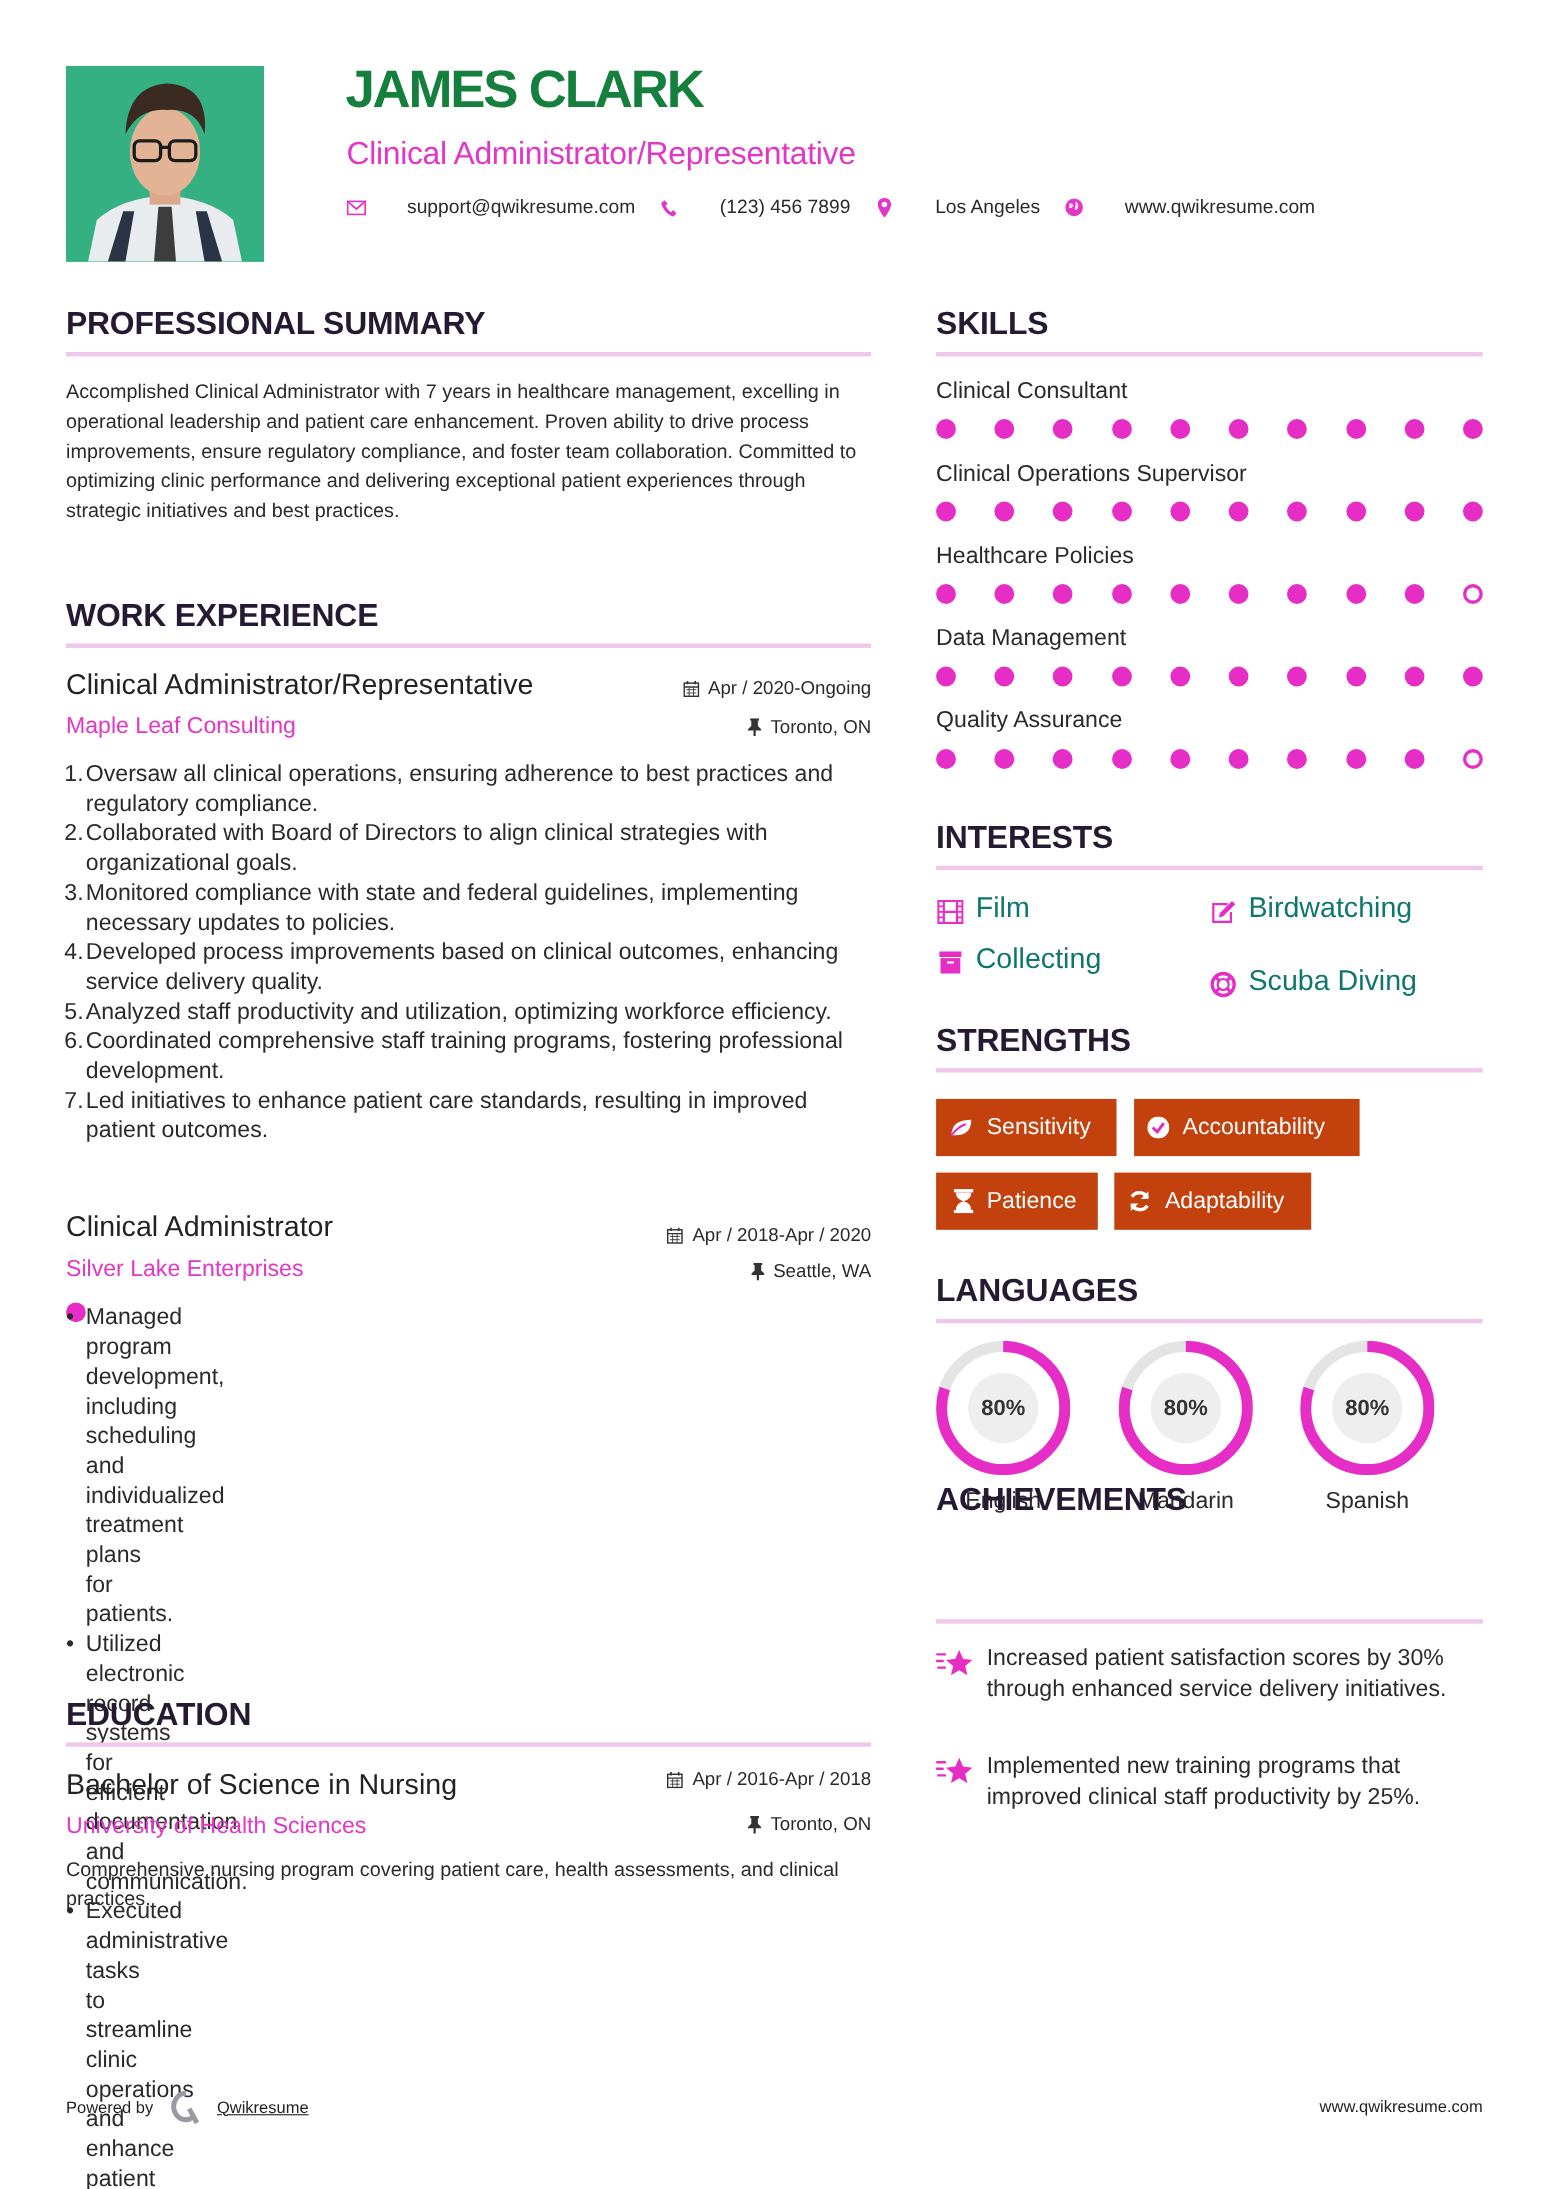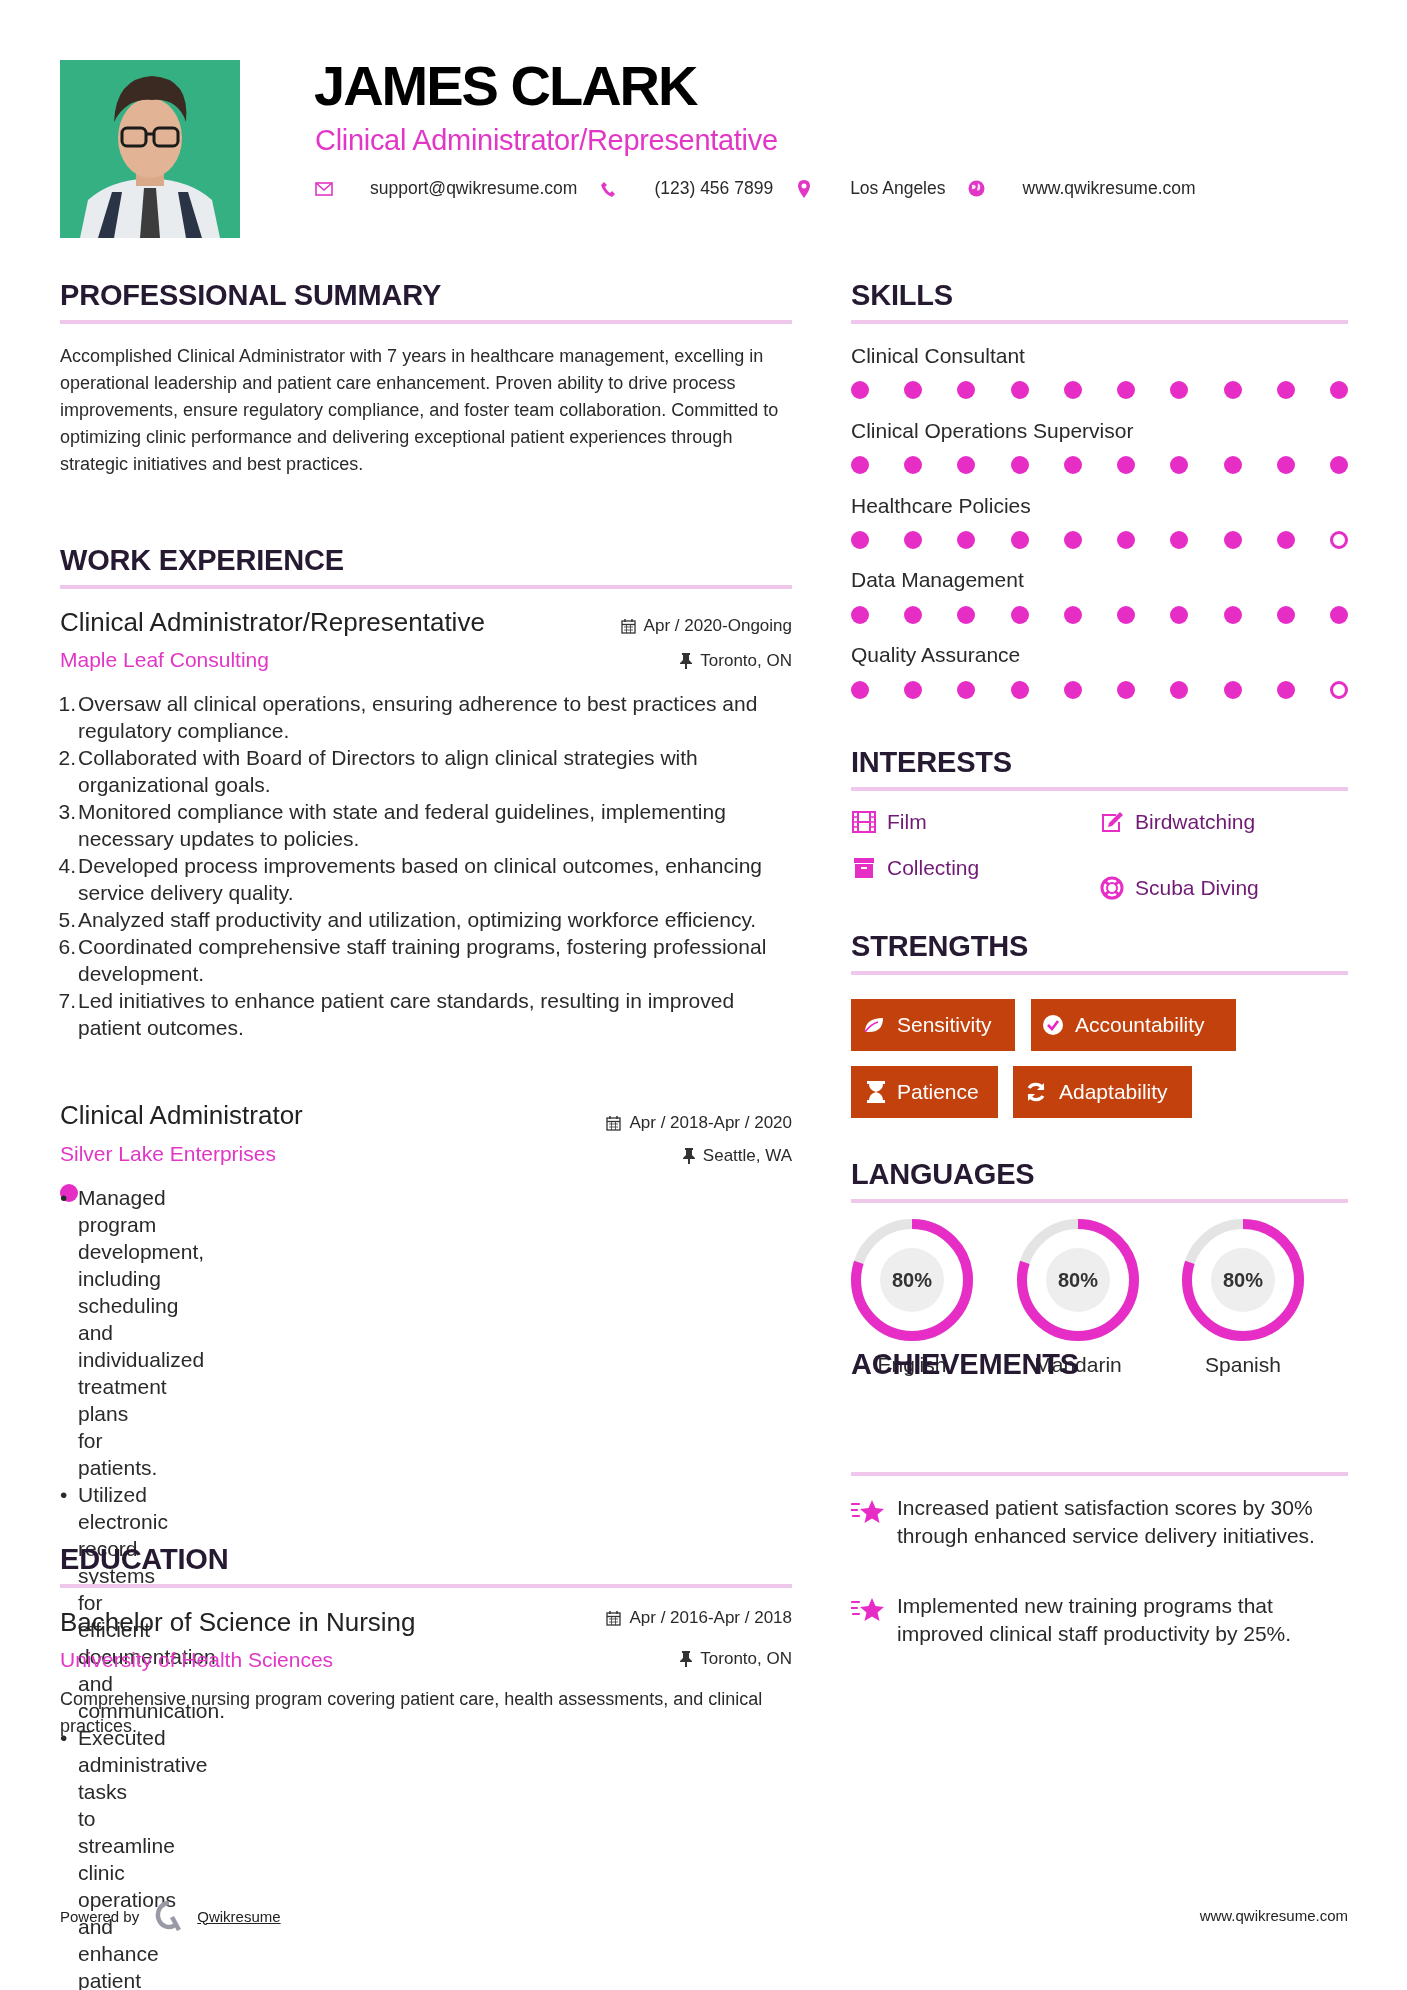--- a/index.html
+++ b/index.html
@@ -2,21 +2,21 @@
 <html><head>
 <meta charset="utf-8">
 <style>
   * { box-sizing: border-box; margin: 0; padding: 0; }
   html, body { width: 1407px; height: 1990px; background: #ffffff; }
   body { position: relative; font-family: "Liberation Sans", sans-serif; color: #2a2a2a; overflow: hidden; }
 
   
   .photo { position: absolute; left: 60px; top: 60px; width: 180px; height: 178px; background: #34b083; overflow: hidden; }
   .photo svg { display: block; }
-  .name { position: absolute; left: 314px; top: 58px; font-family: "Liberation Sans", sans-serif; font-weight: 700; font-size: 56px; letter-spacing: -2px; color: #000000; line-height: 1; text-align: center; }
+  .name { position: absolute; left: 314px; top: 58px; font-family: "Liberation Sans", sans-serif; font-weight: 700; font-size: 48px; letter-spacing: -2px; color: #15803d; line-height: 1; text-align: center; }
   .title { position: absolute; left: 315px; top: 124px; font-size: 29px; color: #e236c6; letter-spacing: -0.3px; }
   .contacts { position: absolute; left: 315px; top: 178px; display: flex; align-items: center; font-size: 17.5px; color: #2a2a2a; }
   .contacts .ci { display: inline-flex; align-items: center; margin-right: 22px; gap: 23px; }
   .contacts .ico { width: 18px; height: 18px; margin-right: 14px; display: inline-flex; align-items: center; justify-content: center; }
 
   
   .sec-h { position: absolute; font-weight: 700; font-size: 29px; color: #261a33; letter-spacing: -0.2px; line-height: 1; }
   .sec-line { position: absolute; height: 4px; background: #efc7ea; }
 
   .left { left: 60px; }
@@ -36,21 +36,21 @@
   .bullets li .mk { position: absolute; left: -6px; top: 0; width: 22px; text-align: right; }
   .bullets.dot li .mk { left: 0; width: 10px; text-align: left; }
 
   
   .skill-name { position: absolute; left: 851px; font-size: 21px; color: #2a2a2a; }
   .dots { position: absolute; left: 851px; width: 497px; display: flex; justify-content: space-between; }
   .dot { width: 18px; height: 18px; border-radius: 50%; background: #e62ec7; }
   .dot.empty { background: #fff; border: 3px solid #e62ec7; }
 
   
-  .interest { position: absolute; display: flex; align-items: flex-end; font-size: 21px; color: #701a75; }
+  .interest { position: absolute; display: flex; align-items: flex-end; font-size: 26px; color: #0f766e; }
   .interest .ico { width: 26px; height: 24px; margin-right: 10px; display: inline-flex; align-items: center; justify-content: center; }
 
   
   .tag { position: absolute; height: 52px; background: #c2410c; color: #fff; display: flex; align-items: center; padding: 0 12px 0 12px; font-size: 21px; }
   .tag .ico { margin-right: 12px; display: inline-flex; align-items: center; }
 
   
   .lang { position: absolute; width: 122px; text-align: center; }
   .lang .ring { width: 122px; height: 122px; position: relative; }
   .lang .pct { position: absolute; left: 0; top: 0; width: 122px; height: 122px; display: flex; align-items: center; justify-content: center; font-weight: 700; font-size: 20px; color: #333; }

